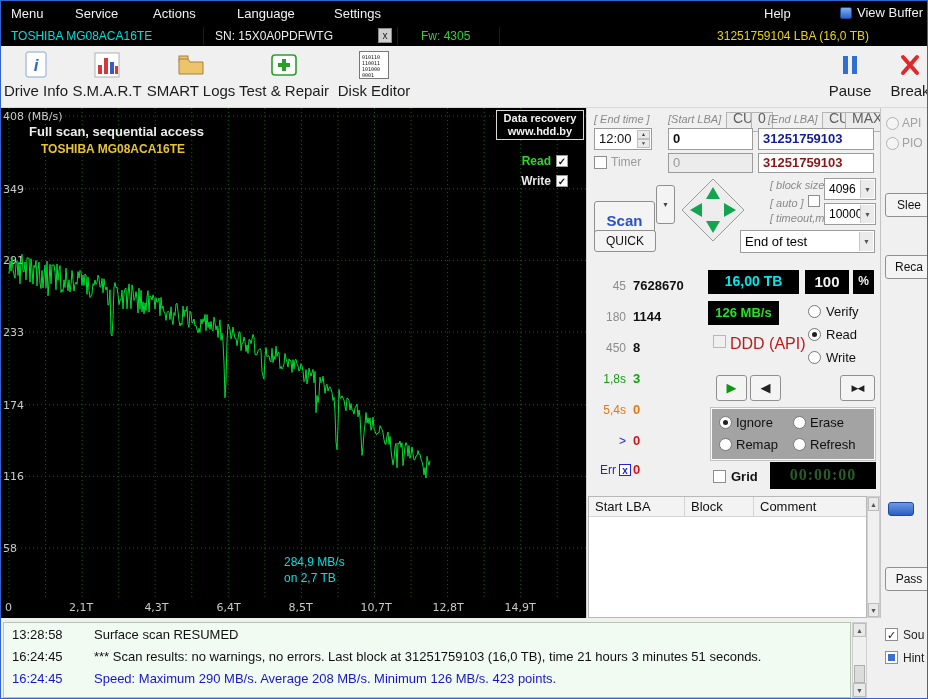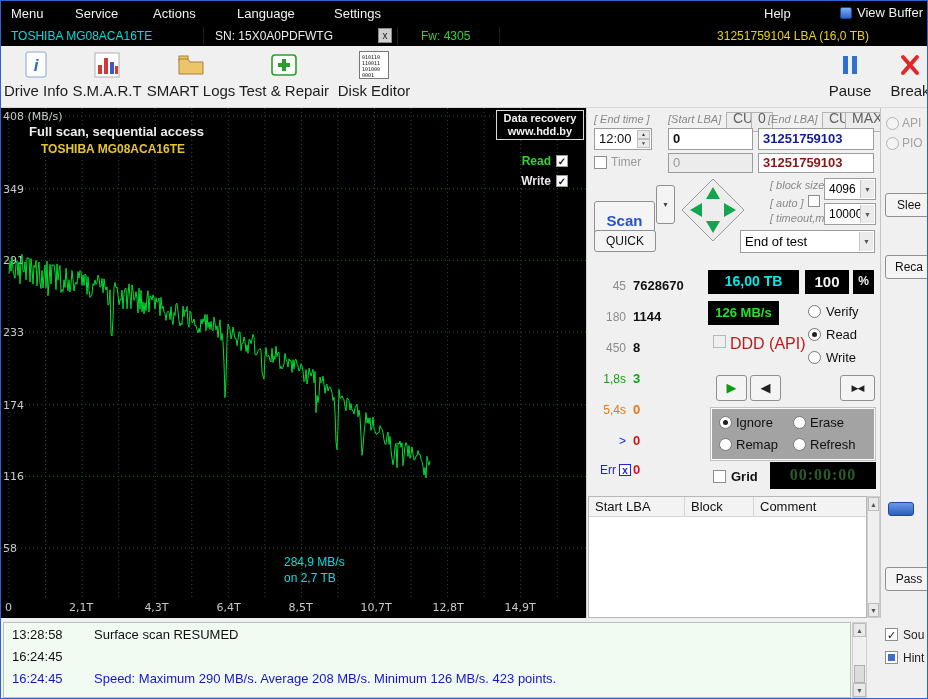--- a/index.html
+++ b/index.html
@@ -391,20 +391,21 @@
   </div>
 
   <div id="bottombar">
     <div id="log">
       <div class="lrow" style="top:4px">
         <span class="ltime" style="color: rgb(16, 16, 16);">13:28:58</span>
         <span class="ltext" style="color: rgb(16, 16, 16);">Surface scan RESUMED</span>
       </div>
       <div class="lrow" style="top:26px">
         <span class="ltime" style="color: rgb(16, 16, 16);">16:24:45</span>
+        <span class="ltext" style="color: rgb(16, 16, 16);">*** Scan results: no warnings, no errors. Last block at 31251759103 (16,0 TB), time 21 hours 3 minutes 51 seconds.</span>
       </div>
       <div class="lrow" style="top:48px">
         <span class="ltime" style="color: rgb(22, 22, 200);">16:24:45</span>
         <span class="ltext" style="color: rgb(22, 22, 200);">Speed: Maximum 290 MB/s. Average 208 MB/s. Minimum 126 MB/s. 423 points.</span>
       </div>
     </div>
     <div class="sbar" style="left:851px;top:4px;width:15px;height:76px">
       <span class="sbtn" style="top:0">
           <i>▲</i>
         </span>

